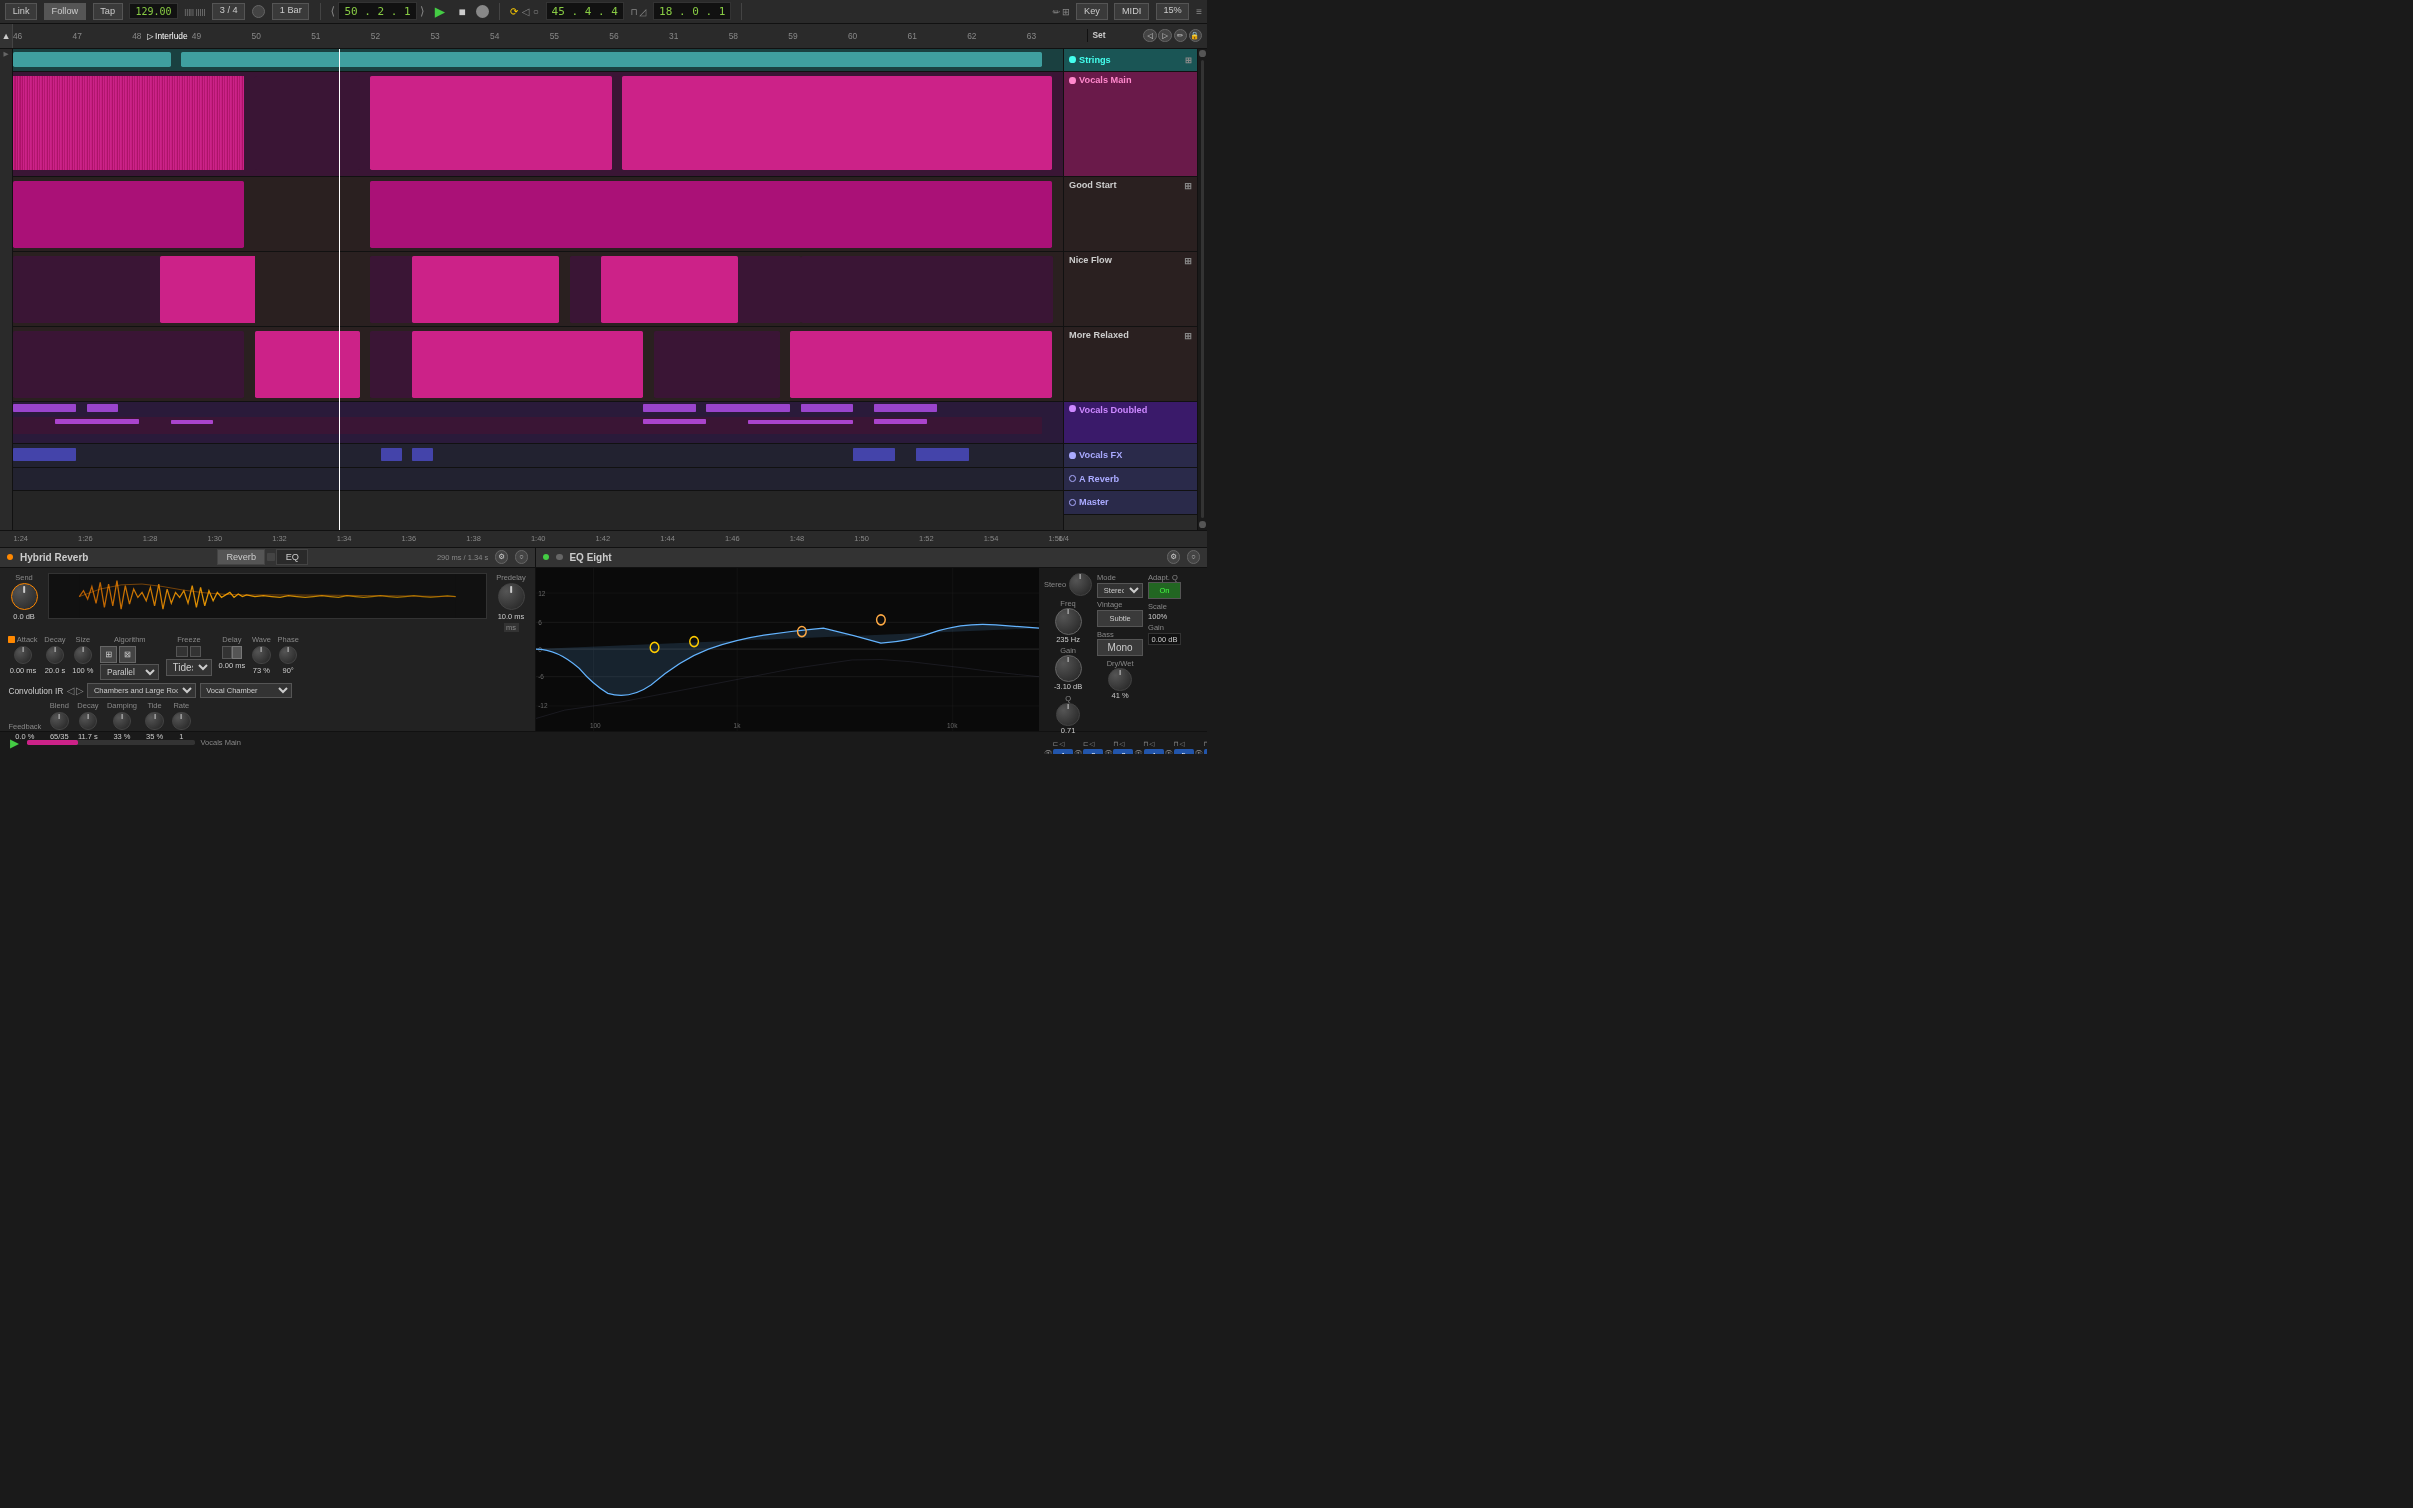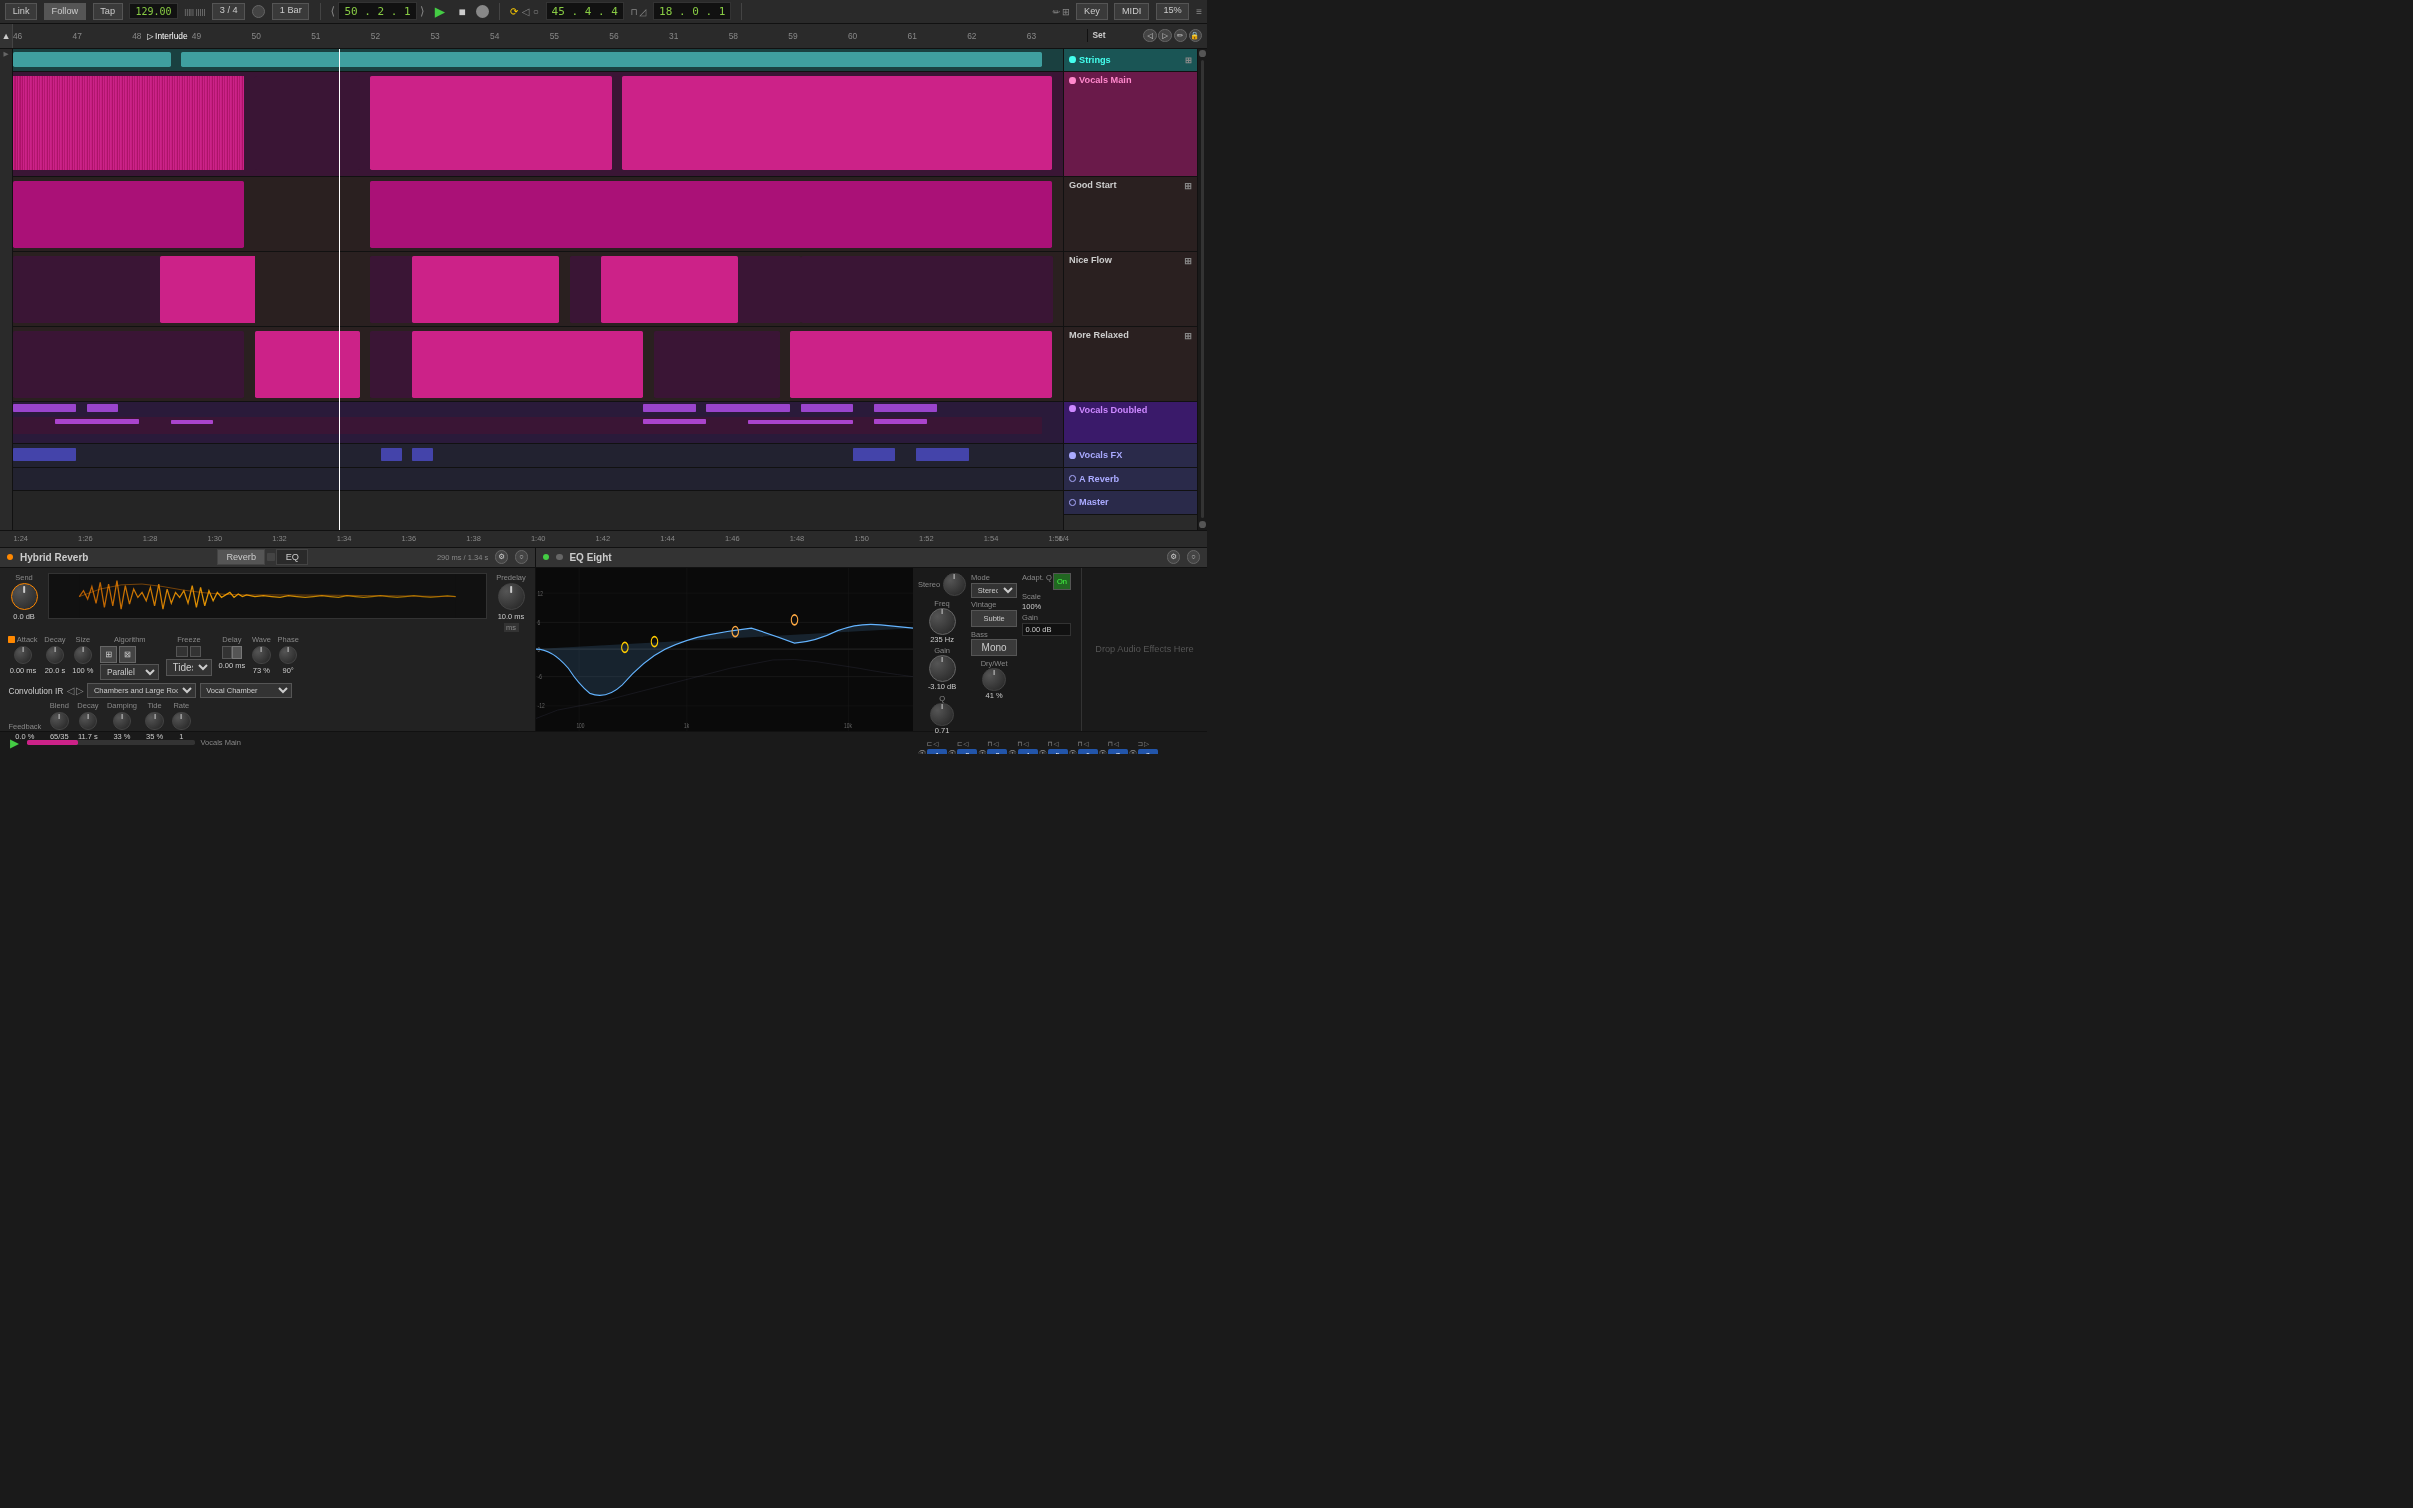--- a/index.html
+++ b/index.html
@@ -655,21 +655,21 @@
               <button class="toolbar-btn" style="font-size:10px;padding:0.8px 3.4px">Mono</button>
             </div>
             <div style="display:flex;flex-direction:column;align-items:center">
               <span style="font-size:7.5px;color:#888">Dry/Wet</span>
               <div class="small-knob" style="width:23.5px;height:23.5px"></div>
               <span style="font-size:7.5px;color:#ccc">41 %</span>
             </div>
           </div>
 
           <div style="display:flex;flex-direction:column;gap:2.5px">
-            <div style="display:flex;flex-direction:row;gap:0.8px">
+            <div style="display:flex;flex-direction:column;gap:0.8px">
               <span style="font-size:7.5px;color:#888">Adapt. Q</span>
               <button class="toolbar-btn" style="font-size:7.5px;padding:0.8px 3.4px;background:#226622;color:#44ff44">On</button>
             </div>
             <div style="display:flex;flex-direction:column;gap:0.8px">
               <span style="font-size:7.5px;color:#888">Scale</span>
               <span style="font-size:7.5px;color:#ccc">100%</span>
             </div>
             <div style="display:flex;flex-direction:column;gap:0.8px">
               <span style="font-size:7.5px;color:#888">Gain</span>
               <span style="font-size:7.5px;background:#111;border:0.8px solid #333;padding:0.8px 2.5px;color:#ccc">0.00 dB</span>
@@ -757,23 +757,20 @@
               </div>
               <div style="display:flex;gap:0.8px">
                 <span style="color:#888;font-size:6.7px;cursor:pointer">👁</span>
                 <button class="eq-band-btn">8</button>
               </div>
             </div>
           </div>
         </div>
       </div>
 
-      <div style="width:126px;background:#1a1a1a;display:flex;align-items:center;justify-content:center;border-left:0.8px solid #333;padding:6.7px;text-align:center">
-        <span style="color:#555;font-size:9.2px">Drop Audio Effects Here</span>
-      </div>
     </div>
   </div>
 </div>
 
 <div id="mini-transport" style="height:23.5px;background:#1a1a1a;border-top:1.7px solid #111;display:flex;align-items:center;padding:0 6.7px;gap:5px">
   <button class="transport-btn play" style="font-size:11.7px;background:none;border:none;color:#44cc44;cursor:pointer">▶</button>
   <div style="width:168px;height:5px;background:#333;border-radius:1.7px;cursor:pointer">
     <div style="width:30%;height:100%;background:#cc2288;border-radius:1.7px"></div>
   </div>
   <span style="font-size:7.5px;color:#888">Vocals Main</span>

